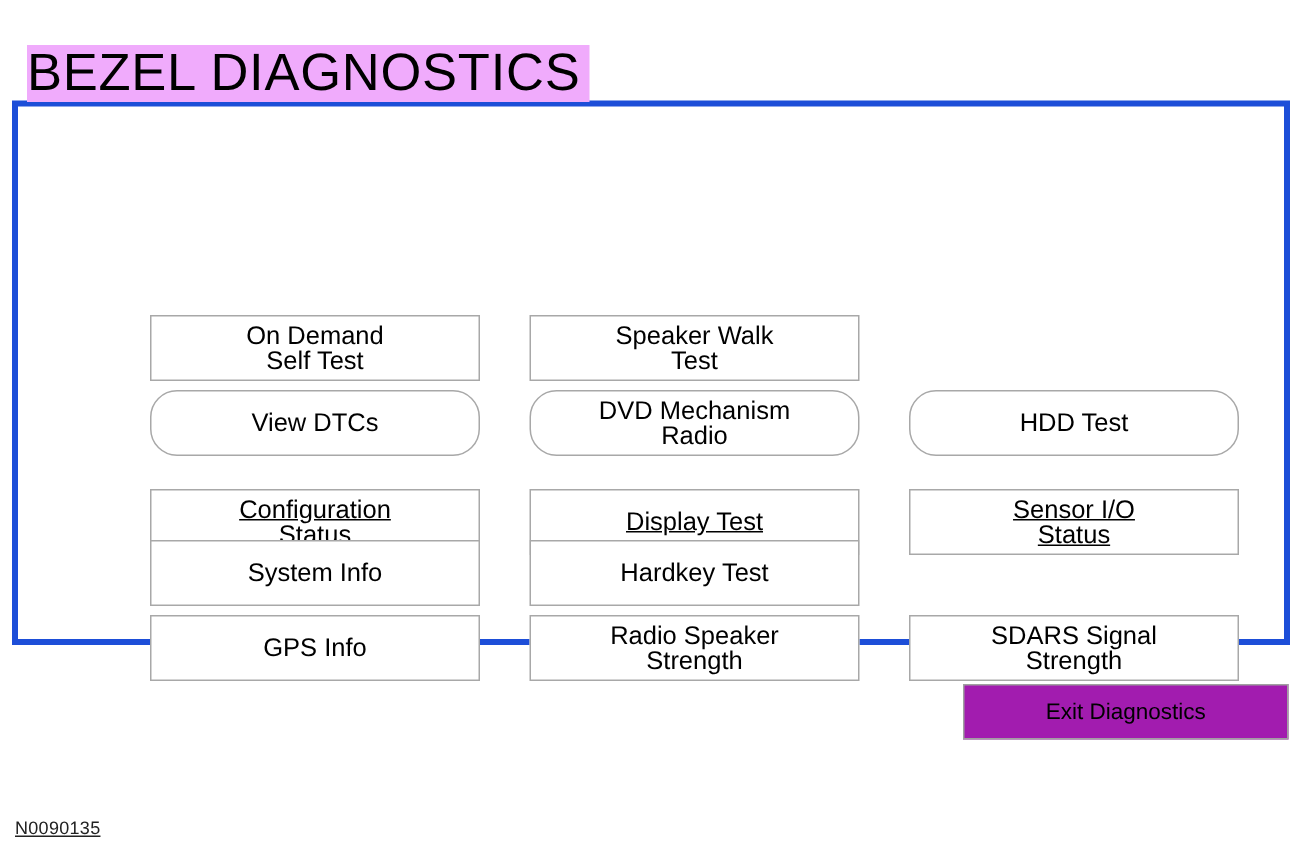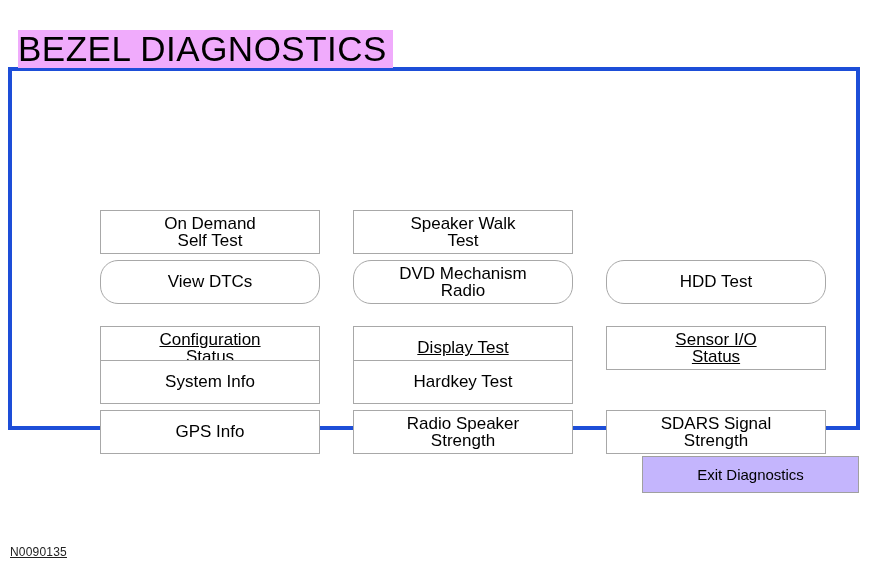--- a/index.html
+++ b/index.html
@@ -112,21 +112,21 @@
 
   
   #exit-button {
     position: absolute;
     left: 642px;
     top: 456px;
     width: 217px;
     height: 37px;
     box-sizing: border-box;
     border: 1px solid #a0a0a0;
-    background: #c4b5fd;
+    background: #a21caf;
     color: #000000;
     font-size: 15px;
     display: flex;
     align-items: center;
     justify-content: center;
     cursor: pointer;
     user-select: none;
   }
 
   

